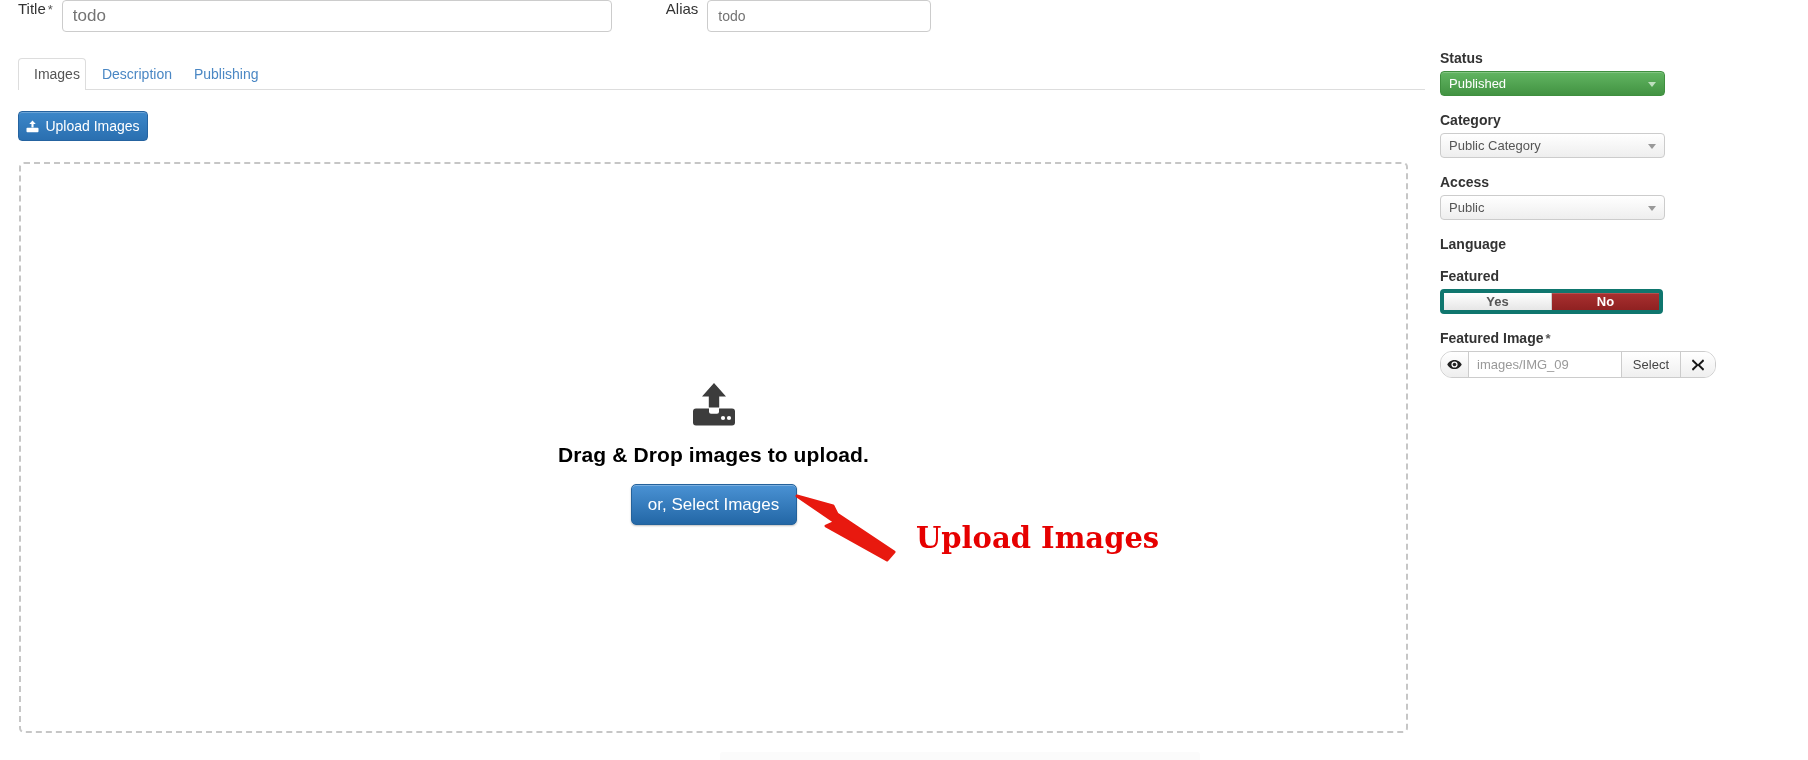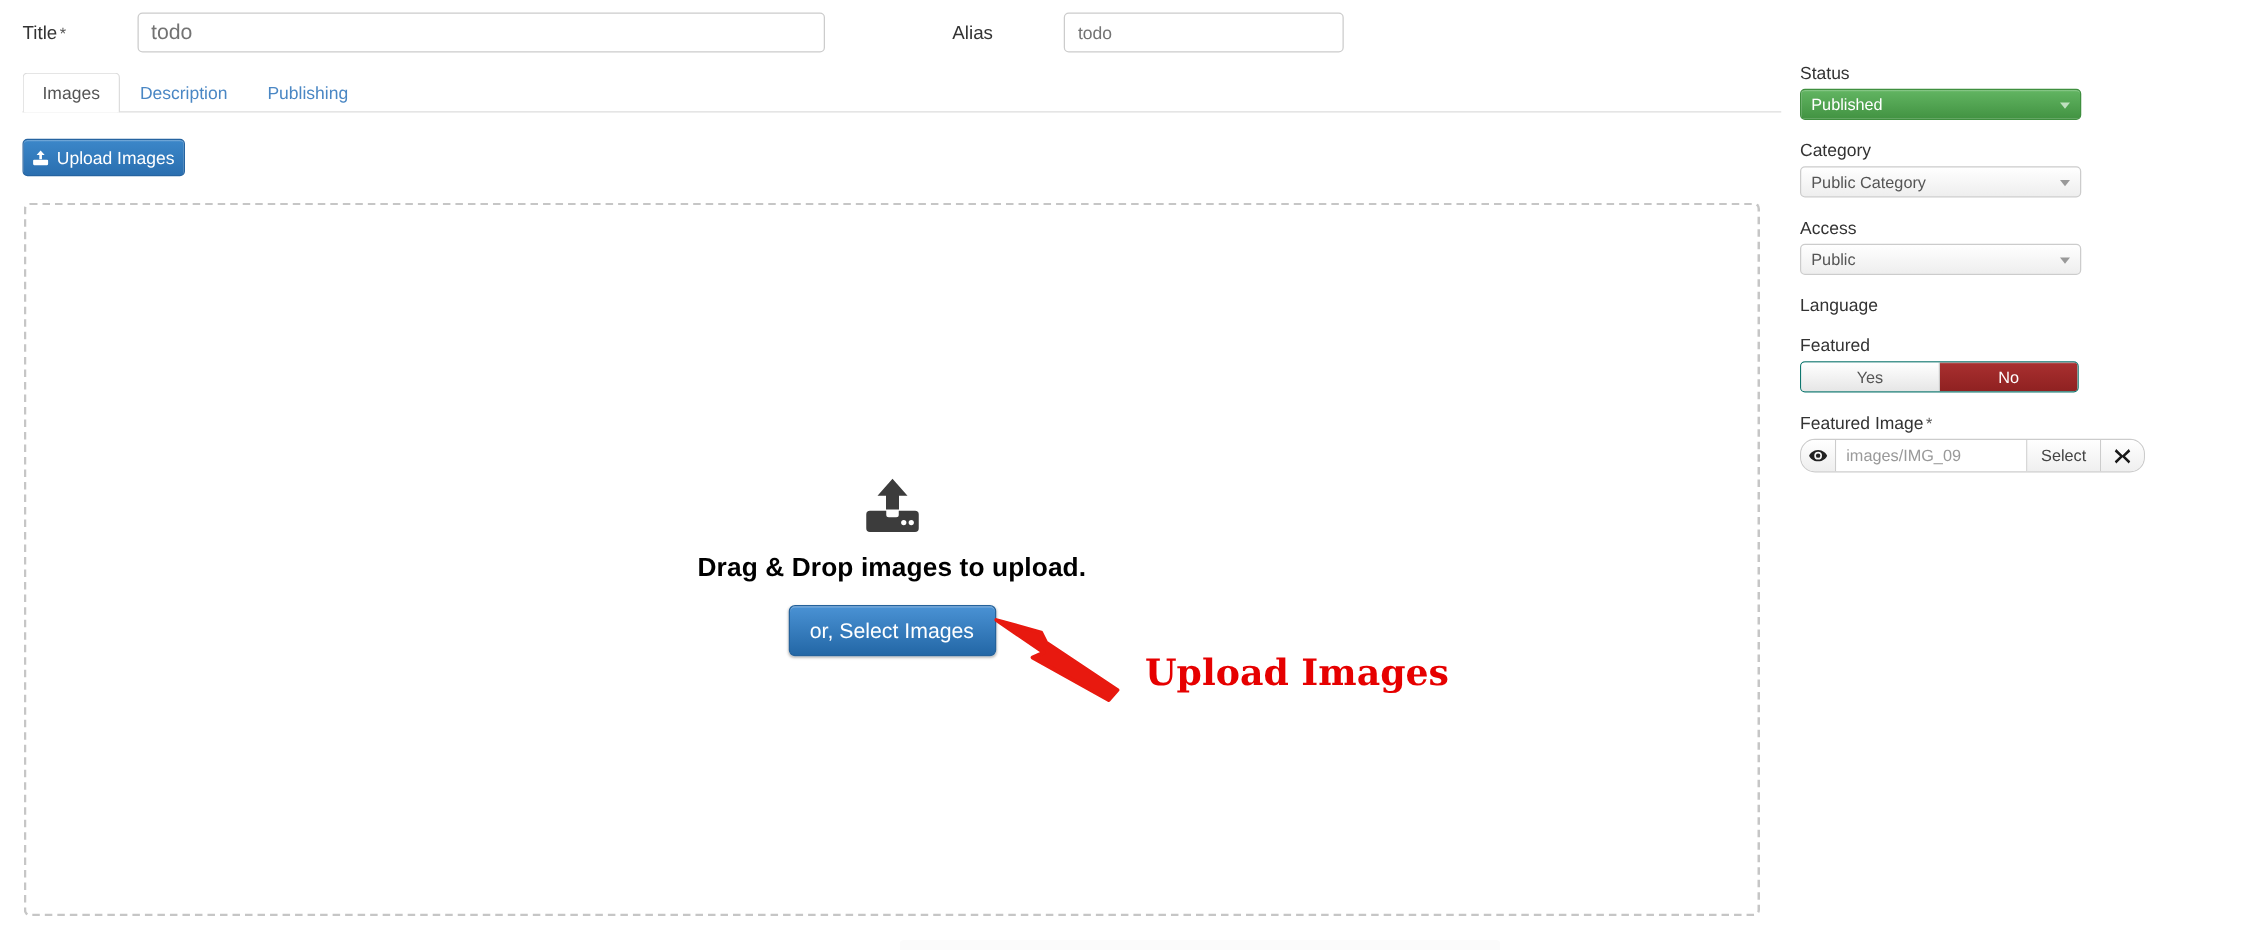--- a/index.html
+++ b/index.html
@@ -10,21 +10,21 @@
     font-family: "Liberation Sans", sans-serif;
     color: #333333;
     overflow: hidden;
   }
   .page { position: relative; width: 1808px; height: 760px; }
 
   
   .toprow {
     position: absolute; left: 0; top: 0;
     width: 1808px; height: 52px;
-    display: flex; align-items: center; gap: 48px;
+    display: flex; align-items: flex-start;
   }
   .field-label {
     font-size: 15px; color: #333;
     white-space: nowrap;
   }
   .req { color: #555; font-size: 13px; margin-left: 2px; }
 
   .title-label { margin-left: 18px; }
   .txtinput {
     height: 32px;
@@ -43,21 +43,21 @@
 
   
   .tabs {
     position: absolute; left: 18px; top: 58px;
     width: 1407px; height: 32px;
     border-bottom: 1px solid #dddddd;
     display: flex; align-items: flex-end;
   }
   .tab {
     font-size: 14px;
-    padding: 7px 15px 7px 15px;
+    padding: 7px 5px 7px 15px;
     color: #4a87c4;
     line-height: 17px;
     cursor: pointer;
     border: 1px solid transparent;
     border-bottom: none;
     margin-bottom: -1px;
     border-radius: 4px 4px 0 0;
     background: transparent;
   }
   .tab.active {
@@ -142,20 +142,21 @@
   }
 
   
   .sidebar {
     position: absolute; left: 1440px; top: 50px;
     width: 240px;
   }
   .side-label {
     font-size: 14px; color: #333;
     margin-bottom: 5px;
+    font-weight: bold;
   }
   .side-group { margin-bottom: 16px; }
 
   .sel {
     width: 225px; height: 25px;
     border: 1px solid #cccccc;
     border-radius: 4px;
     background: linear-gradient(to bottom, #ffffff 0%, #eeeeee 100%);
     display: flex; align-items: center;
     padding: 0 8px;
@@ -177,21 +178,22 @@
     border-color: #3f8f3f;
     color: #ffffff;
     box-shadow: inset 0 1px 0 rgba(255,255,255,.22);
   }
   .sel.green .caret { border-top-color: #bfe0bf; }
 
   
   .toggle {
     display: flex; width: 223px; height: 25px;
     border-radius: 4px; overflow: hidden;
-    border: 1px solid #0f766e;
+    border: 4px solid #0f766e;
+    font-weight: bold;
   }
   .toggle > div {
     flex: 1; display: flex; align-items: center; justify-content: center;
     font-size: 13px; cursor: pointer;
   }
   .tg-yes {
     background: linear-gradient(to bottom, #ffffff 0%, #e6e6e6 100%);
     color: #555555;
     border-right: 1px solid #cccccc;
   }

